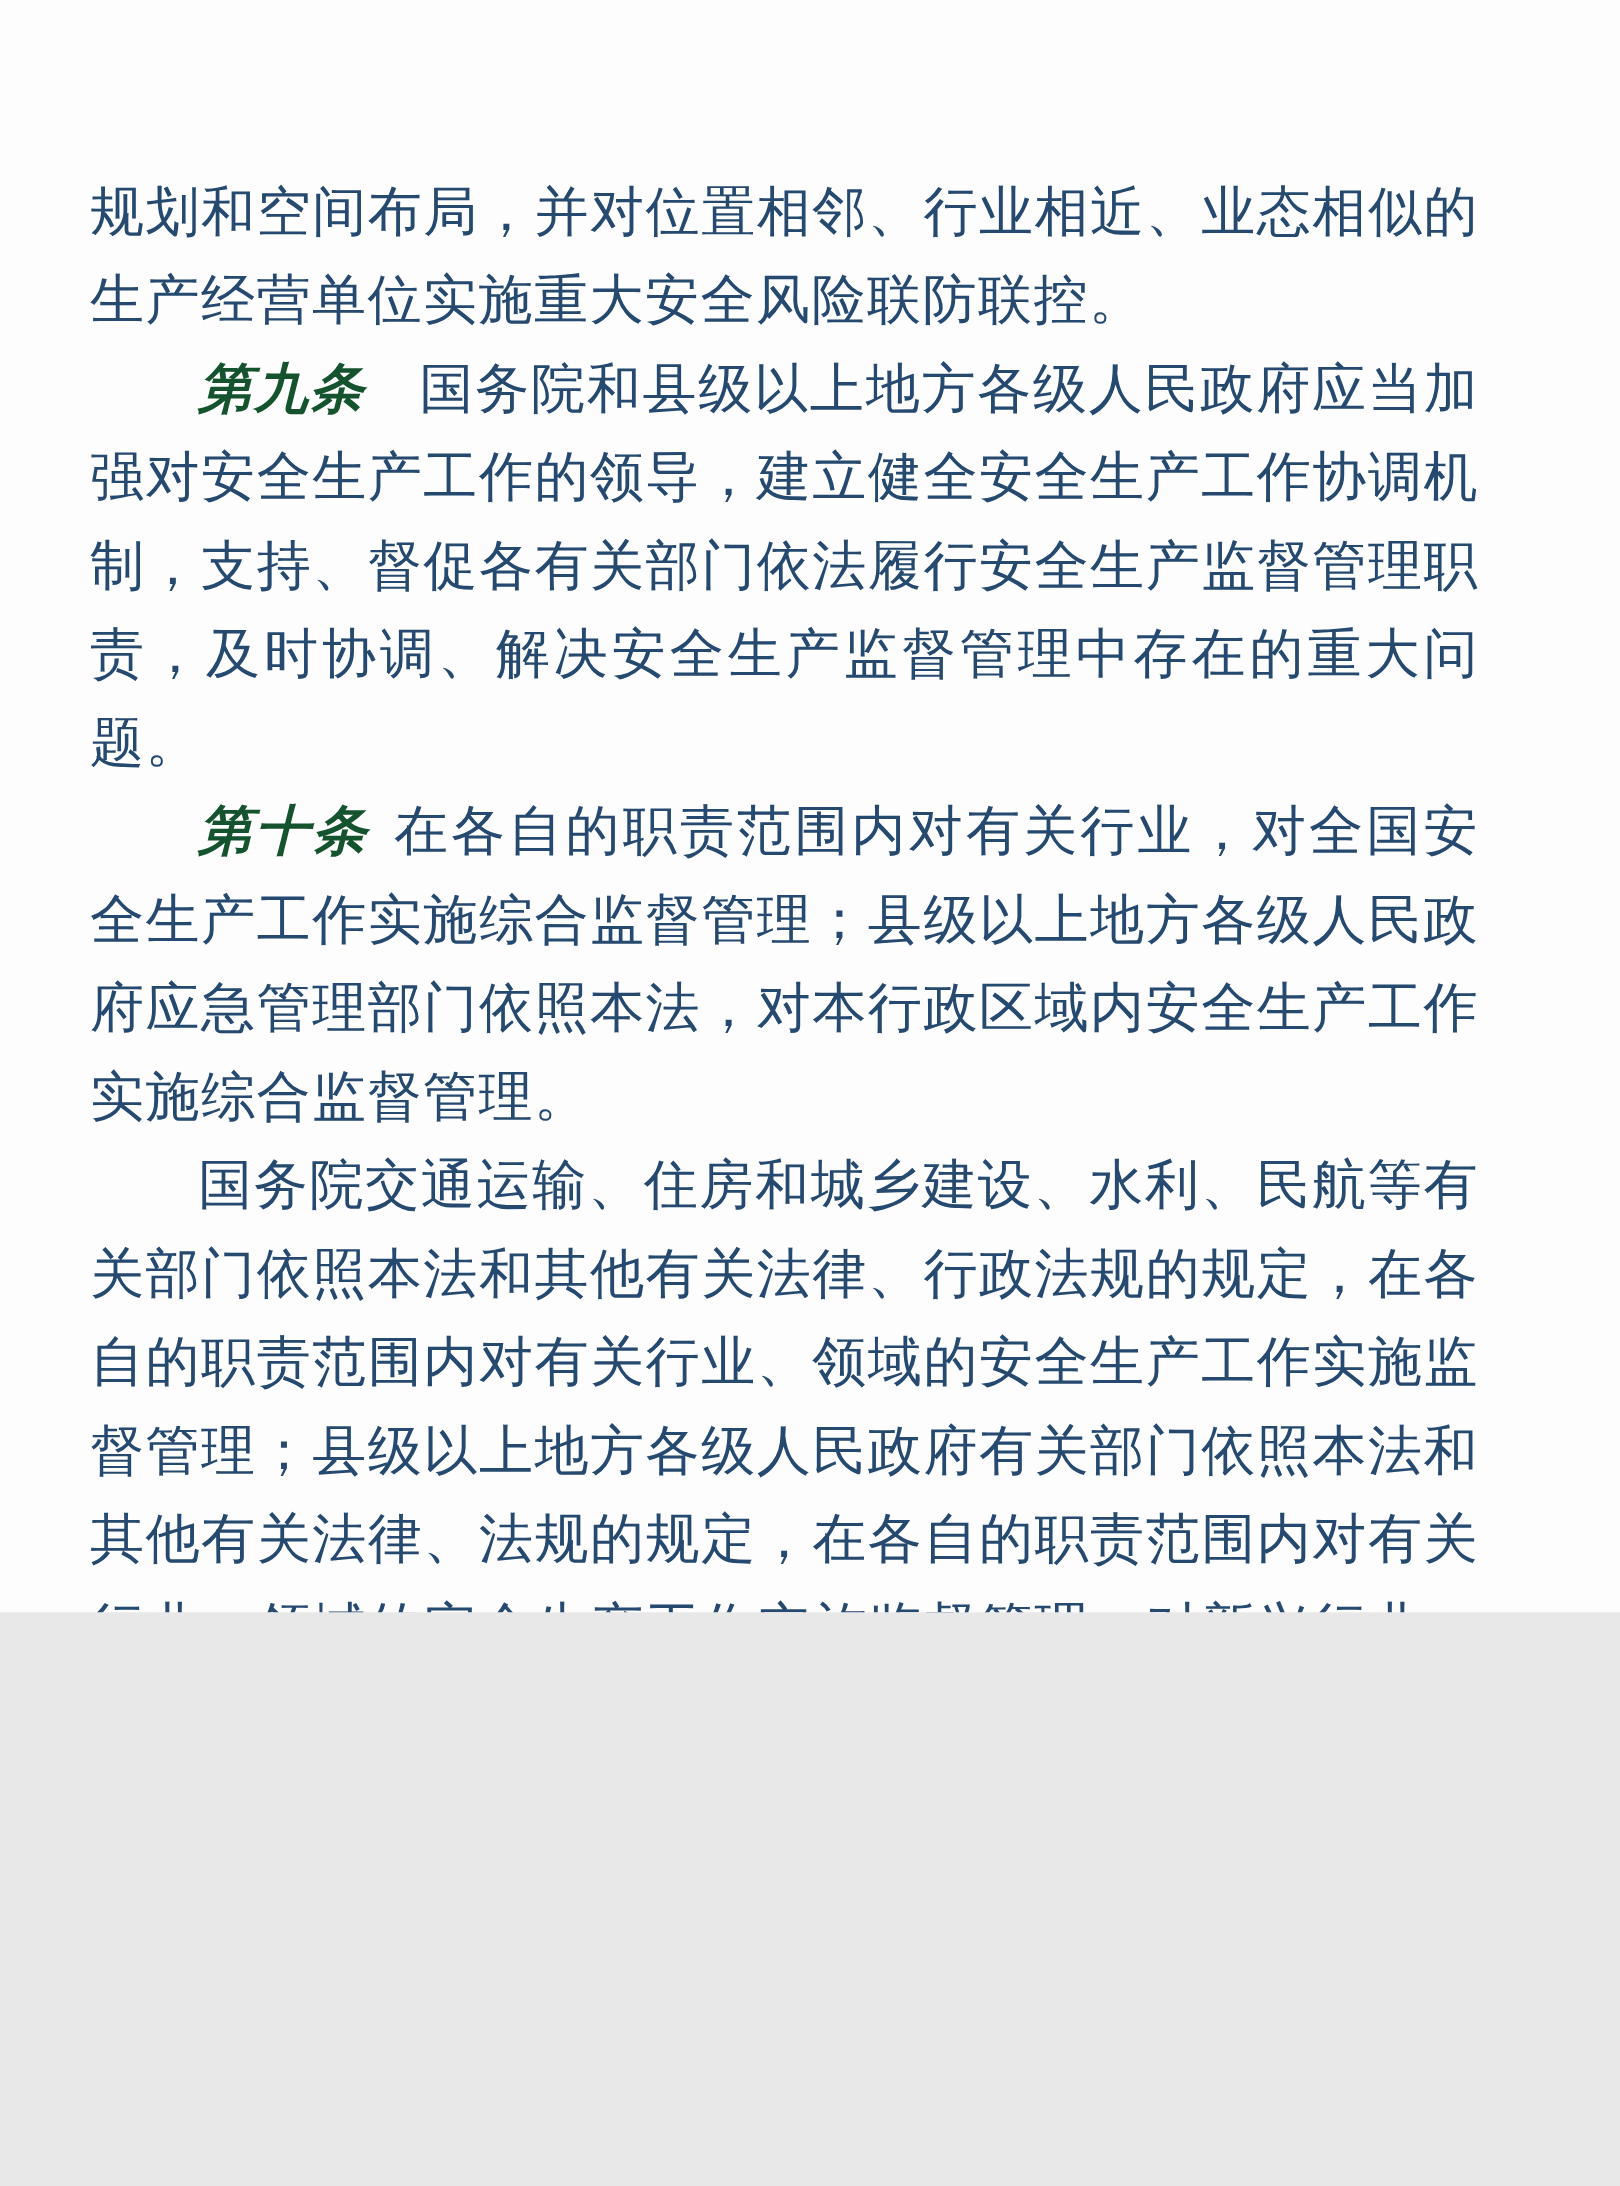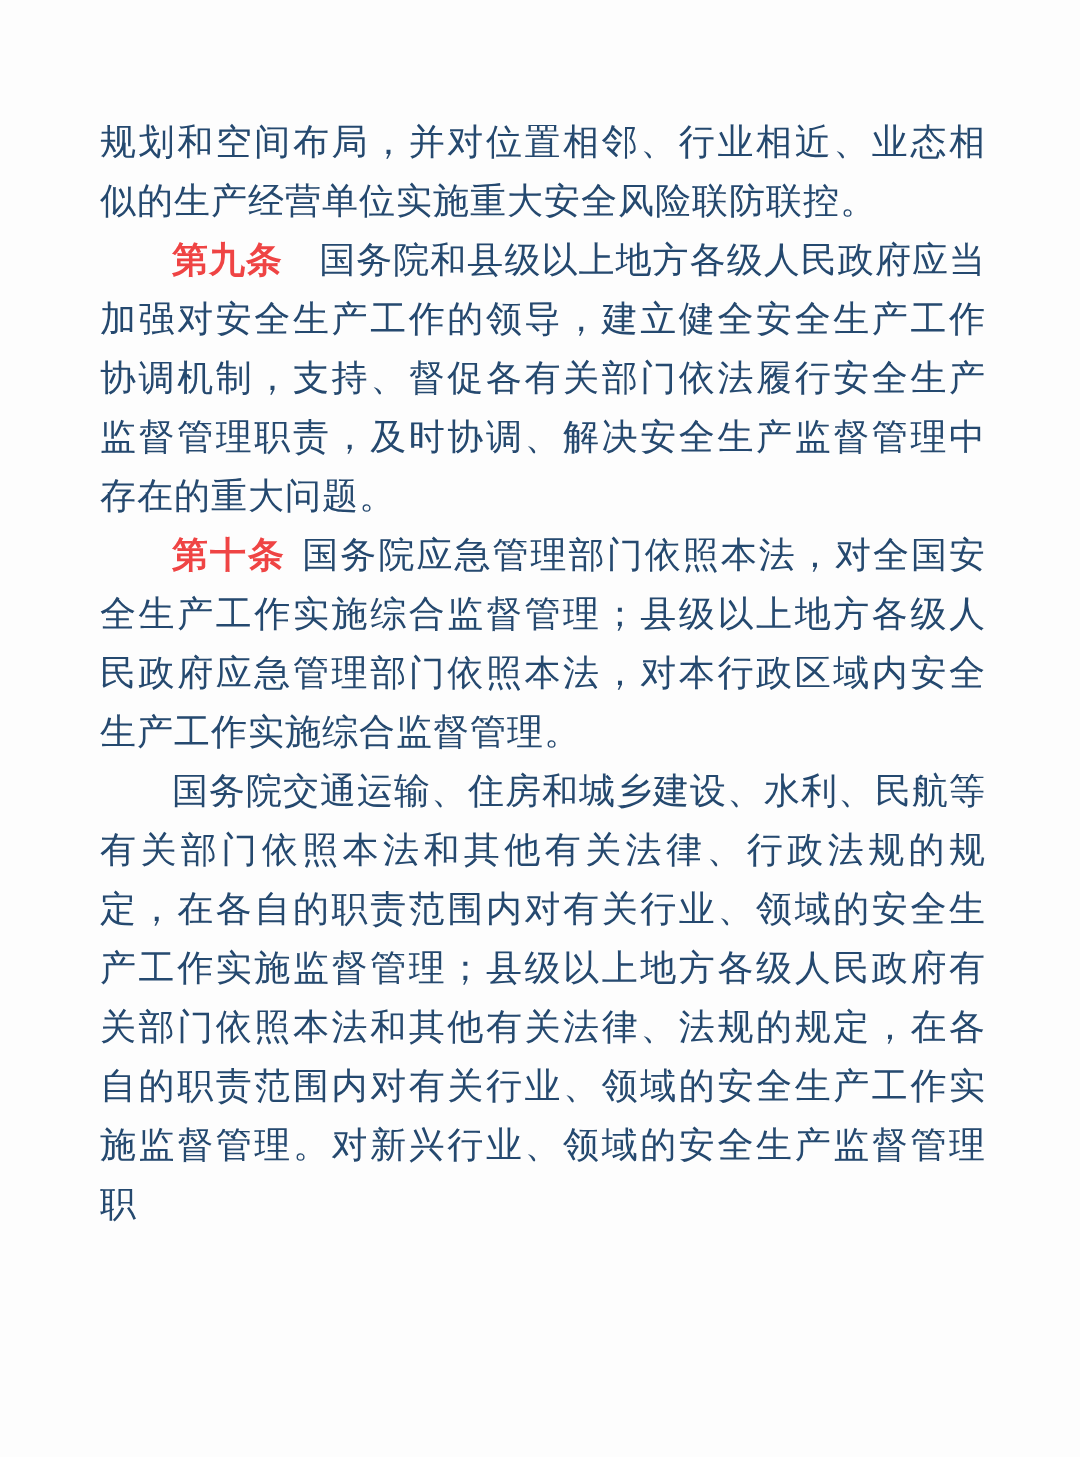--- a/index.html
+++ b/index.html
@@ -3,60 +3,61 @@
 <meta charset="utf-8">
 <style>
   html, body {
     margin: 0;
     padding: 0;
     background: #e8e8e8;
   }
   .page {
     position: relative;
     width: 1080px;
-    height: 1457px;
+    height: 1075px;
     margin: 0 auto;
     background: #fdfdfd;
     box-sizing: border-box;
-    padding: 112px 94px 0 100px;
+    padding: 112px 94px 0 60px;
     overflow: hidden;
     font-family: "DejaVu Serif", "Liberation Serif", serif;
   }
   .para {
     margin: 0;
     font-size: 36px;
     line-height: 59px;
     color: #25496f;
     text-align: justify;
     text-justify: inter-ideograph;
     letter-spacing: 1px;
     word-break: break-all;
   }
   .para.indent {
     text-indent: 2em;
   }
   .article-label {
     font-weight: bold;
-    color: #ef4444;
+    color: #14532d;
     font-family: "DejaVu Sans", "Liberation Sans", sans-serif;
+    font-style: italic;
   }
   .article-label.gap-wide {
     margin-right: 1.0em;
   }
   .article-label.gap-narrow {
     margin-right: 0.45em;
   }
 </style>
 </head>
 <body>
 
 <div class="page">
 
   <p class="para"><span>规划和空间布局，并对位置相邻、行业相近、业态相似的生产经营单位实施重大安全风险联防联控。</span></p>
 
   <p class="para indent"><span class="article-label gap-wide">第九条</span><span>国务院和县级以上地方各级人民政府应当加强对安全生产工作的领导，建立健全安全生产工作协调机制，支持、督促各有关部门依法履行安全生产监督管理职责，及时协调、解决安全生产监督管理中存在的重大问题。</span></p>
 
 
-  <p class="para indent"><span class="article-label gap-narrow">第十条</span><span>国务院应急管理部门依照本法，对全国安全生产工作实施综合监督管理；县级以上地方各级人民政府应急管理部门依照本法，对本行政区域内安全生产工作实施综合监督管理。</span></p>
+  <p class="para indent"><span class="article-label gap-narrow">第十条</span><span>在各自的职责范围内对有关行业，对全国安全生产工作实施综合监督管理；县级以上地方各级人民政府应急管理部门依照本法，对本行政区域内安全生产工作实施综合监督管理。</span></p>
 
   <p class="para indent"><span>国务院交通运输、住房和城乡建设、水利、民航等有关部门依照本法和其他有关法律、行政法规的规定，在各自的职责范围内对有关行业、领域的安全生产工作实施监督管理；县级以上地方各级人民政府有关部门依照本法和其他有关法律、法规的规定，在各自的职责范围内对有关行业、领域的安全生产工作实施监督管理。对新兴行业、领域的安全生产监督管理职</span></p>
 
 </div>
 
 </body></html>

